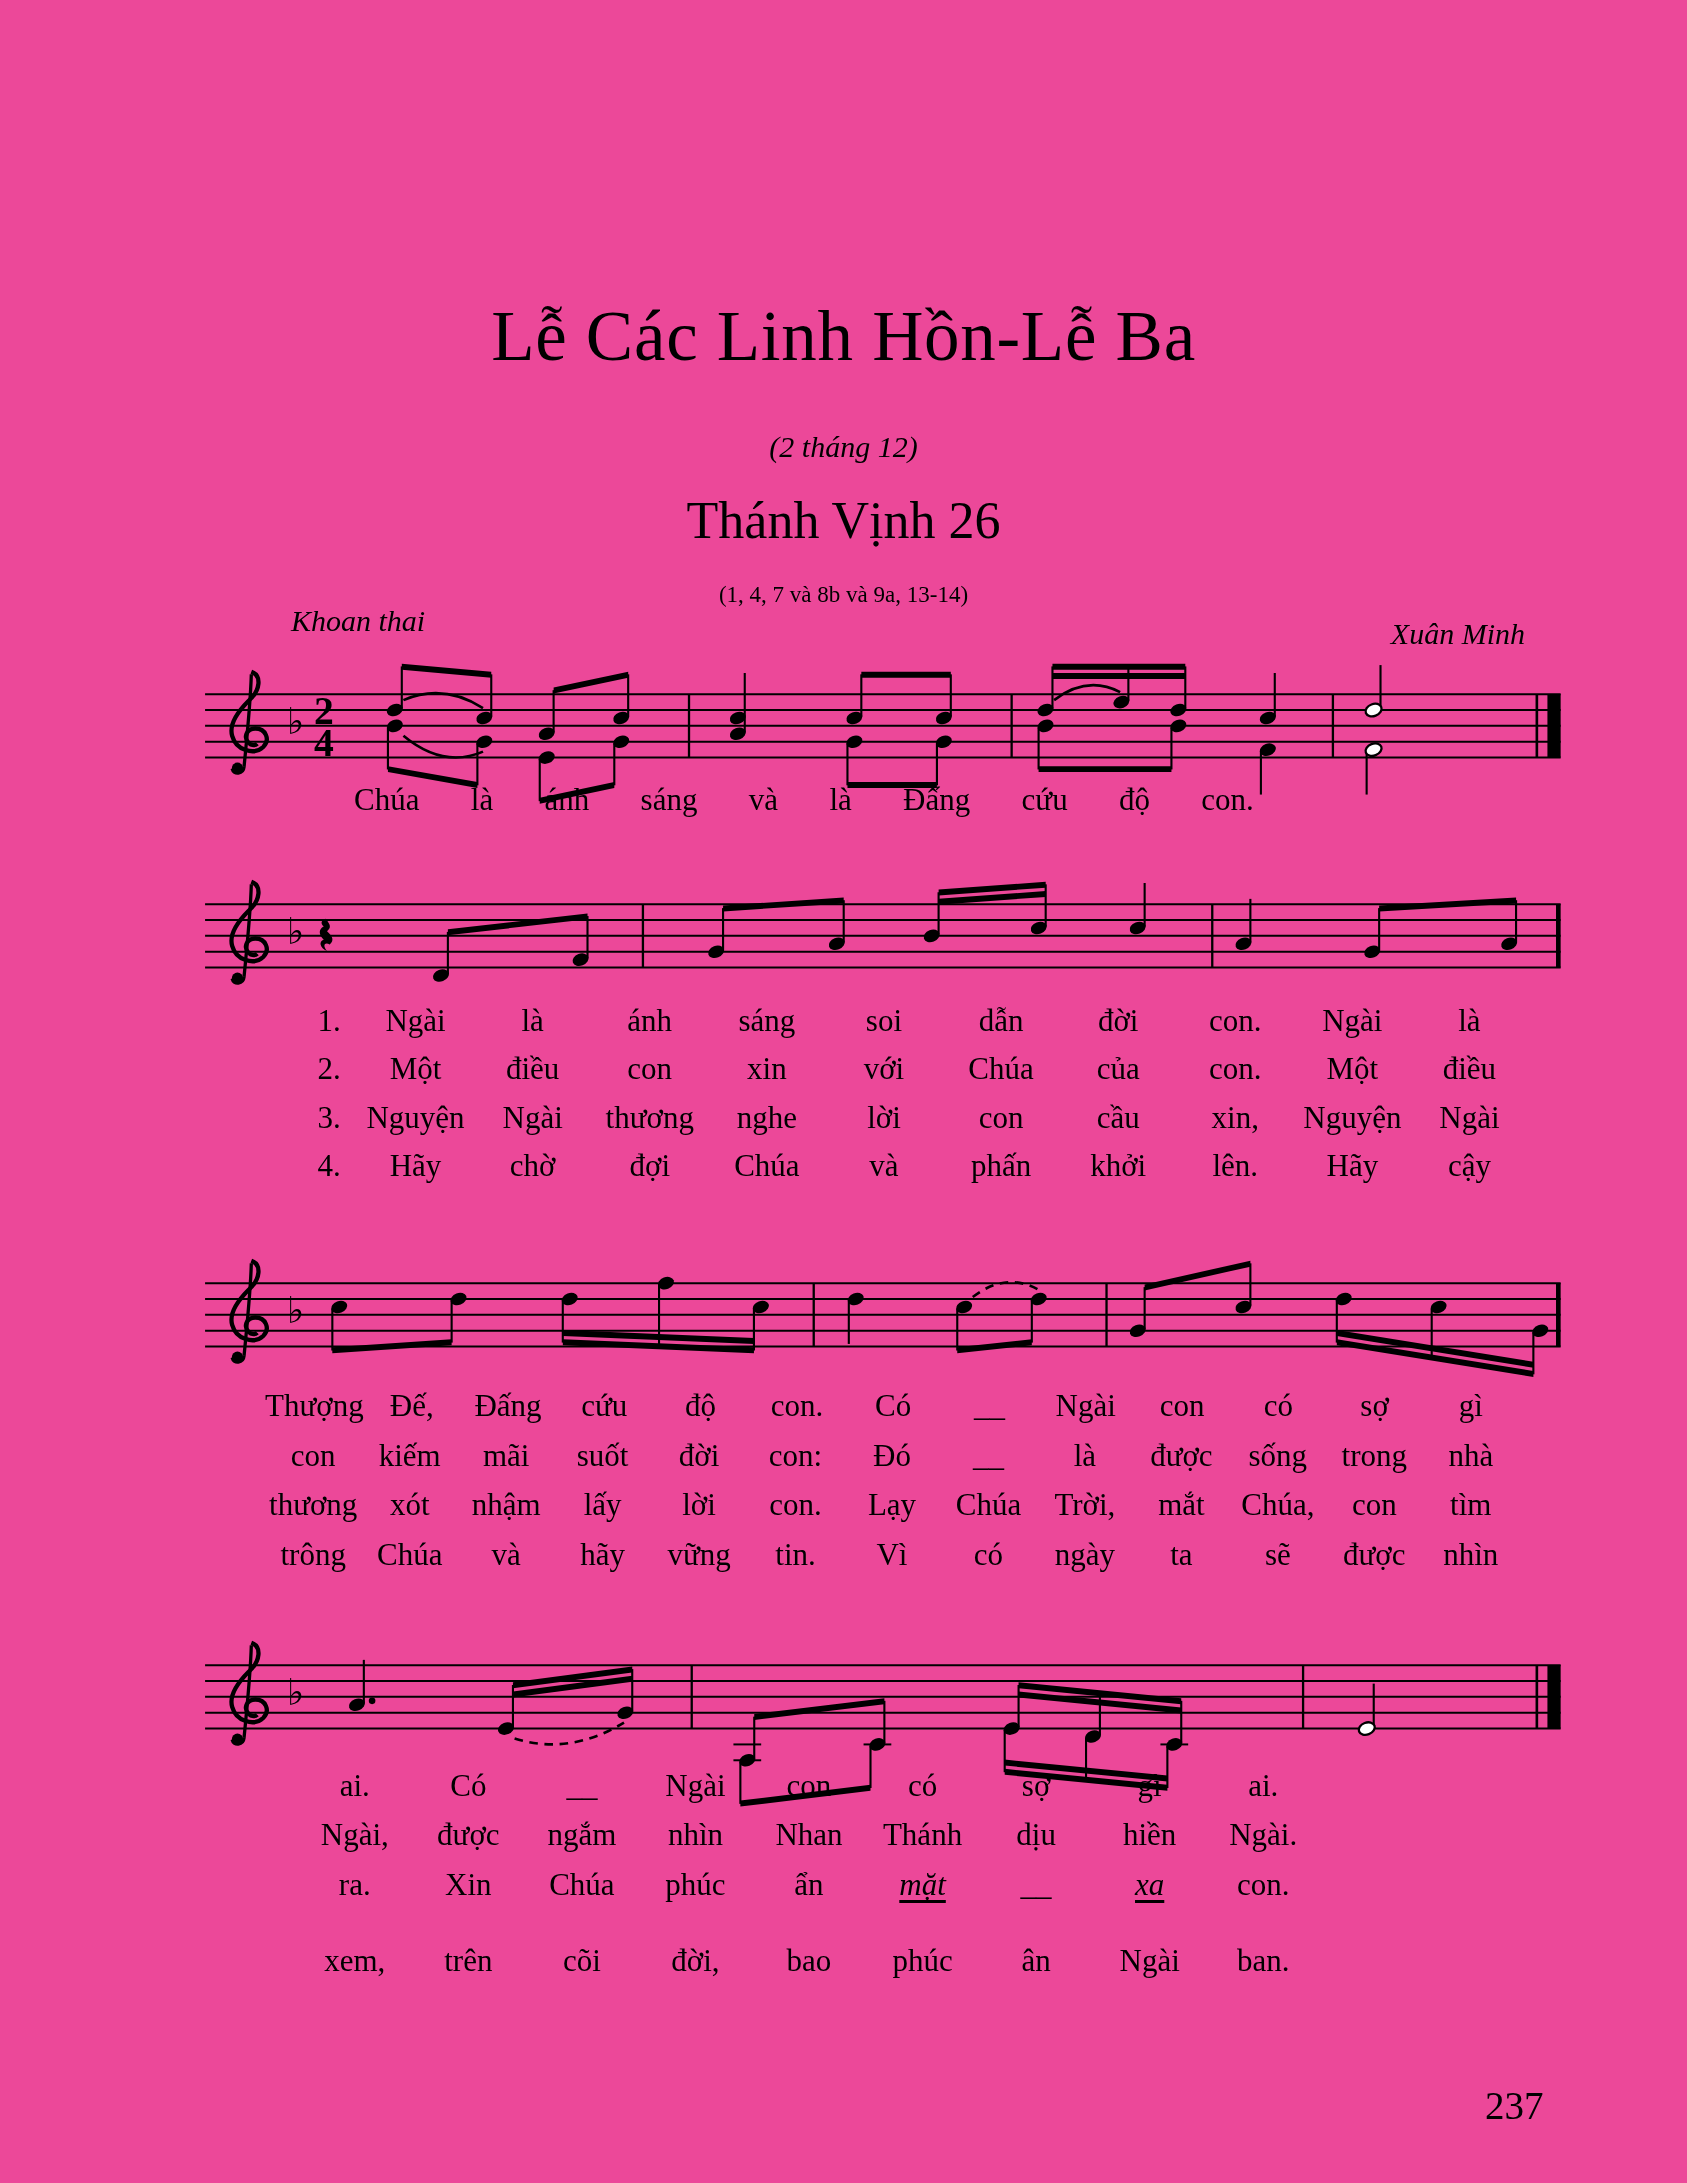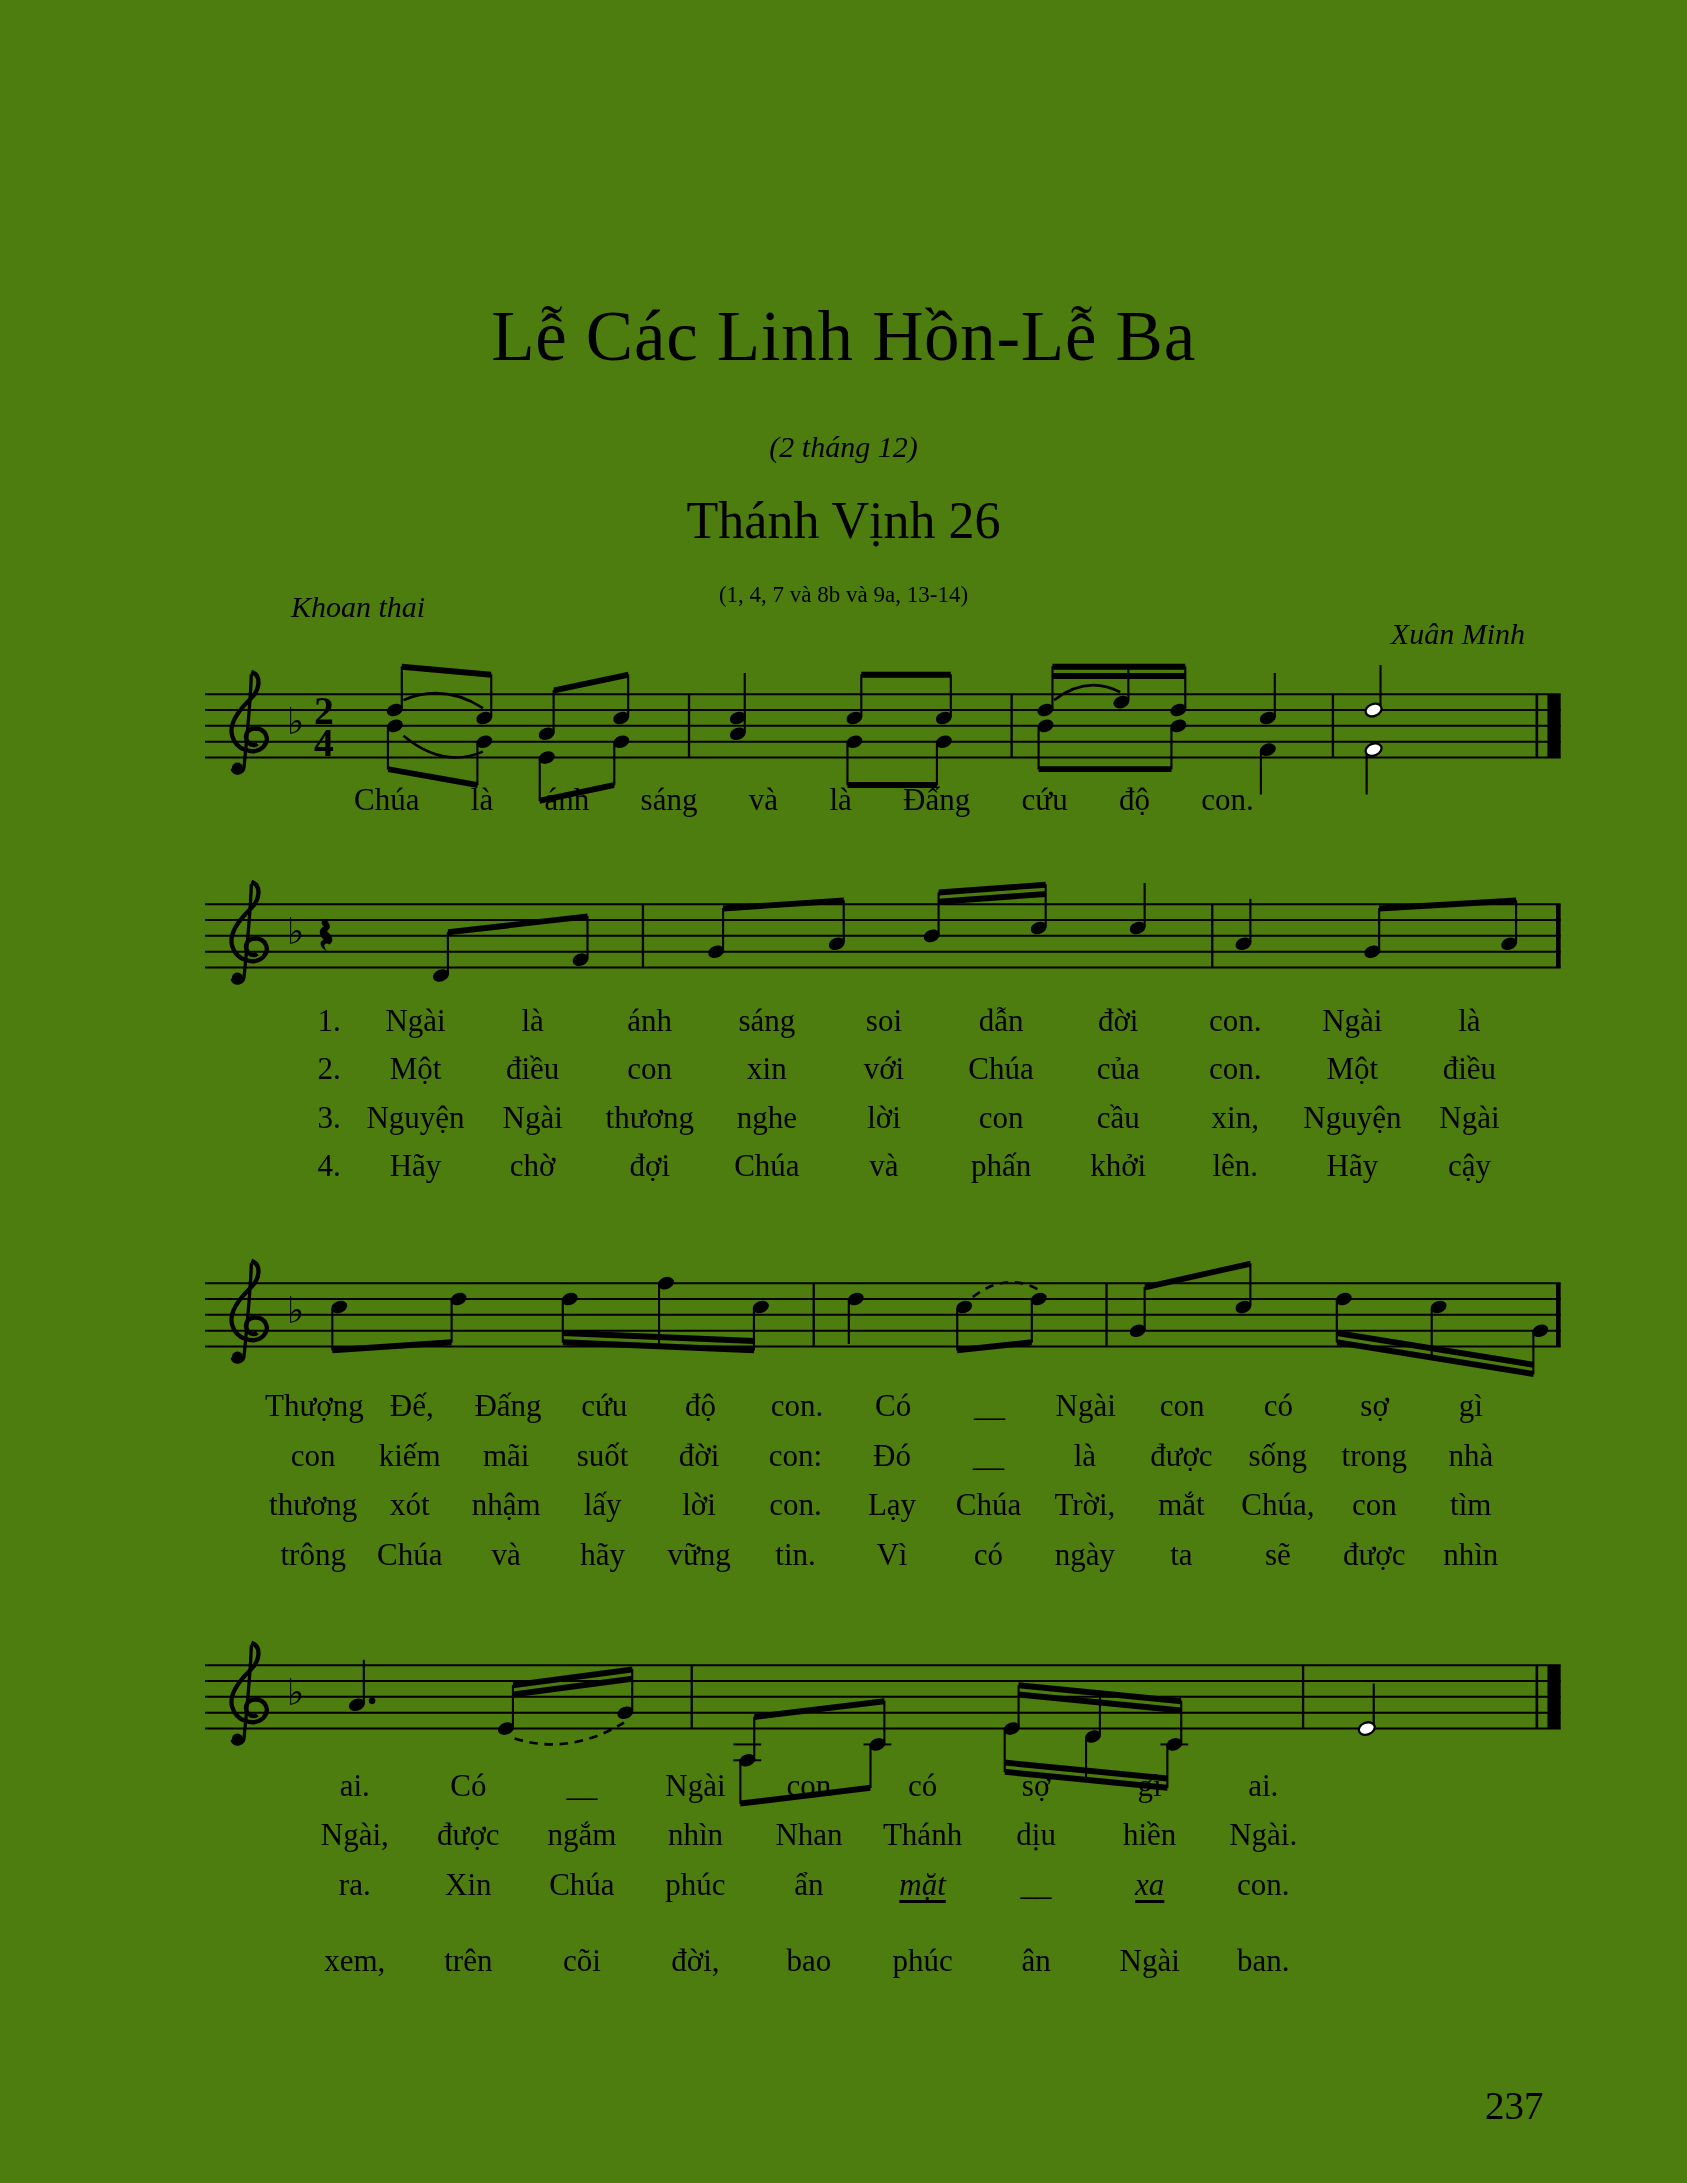--- a/index.html
+++ b/index.html
@@ -1,19 +1,19 @@
 <!DOCTYPE html>
 <html style="font-size:10.6px"><head>
 <meta charset="utf-8">
 <style>
   html,body{margin:0;padding:0;background:#888;}
   .page{
     position:relative;
     width:1687px;height:2183px;
-    background:#4d7c0f;
+    background:#ec4899;
     font-family:"Liberation Serif","DejaVu Serif",serif;
     color:#000;
     overflow:hidden;
   }
   .abs{position:absolute;}
   .centered{left:0;width:1687px;text-align:center;}
   .title{font-size:71px;letter-spacing:0.7px;white-space:nowrap;}
   .date-note{font-size:30px;font-style:italic;}
   .subtitle{font-size:52px;}
   .verse-refs{font-size:23px;}
@@ -37,21 +37,21 @@
 </head>
 <body>
 
 <div class="page">
 
   <div class="abs centered title" style="top:296px;">Lễ Các Linh Hồn-Lễ Ba</div>
   <div class="abs centered date-note" style="top:430px;">(2 tháng 12)</div>
   <div class="abs centered subtitle" style="top:491px;">Thánh Vịnh 26</div>
   <div class="abs centered verse-refs" style="top:582px;">(1, 4, 7 và 8b và 9a, 13-14)</div>
 
-  <div class="abs tempo" style="left:291px;top:590px;font-family:Liberation Serif, serif;">Khoan thai</div>
+  <div class="abs tempo" style="left:291px;top:604px;font-family:Liberation Serif, serif;">Khoan thai</div>
   <div class="abs composer" style="right:162px;top:617px;">Xuân Minh</div>
 
   <svg class="system" style="top:638px;" viewBox="0 -85 2060 330">
       <line x1="0" y1="0" x2="2052" y2="0" stroke="#000" stroke-width="3"></line>
       <line x1="0" y1="24" x2="2052" y2="24" stroke="#000" stroke-width="3"></line>
       <line x1="0" y1="48" x2="2052" y2="48" stroke="#000" stroke-width="3"></line>
       <line x1="0" y1="72" x2="2052" y2="72" stroke="#000" stroke-width="3"></line>
       <line x1="0" y1="96" x2="2052" y2="96" stroke="#000" stroke-width="3"></line>
       <g transform="translate(28,0)" fill="none" stroke="#000">
         <path d="M 42 -34 C 58 -28 56 -6 38 10 C 20 28 8 46 13 63 C 19 85 46 93 60 80 C 71 69 64 52 48 52 C 34 52 30 66 38 74 C 42 78 48 78 51 75" stroke-width="6.5"></path>

